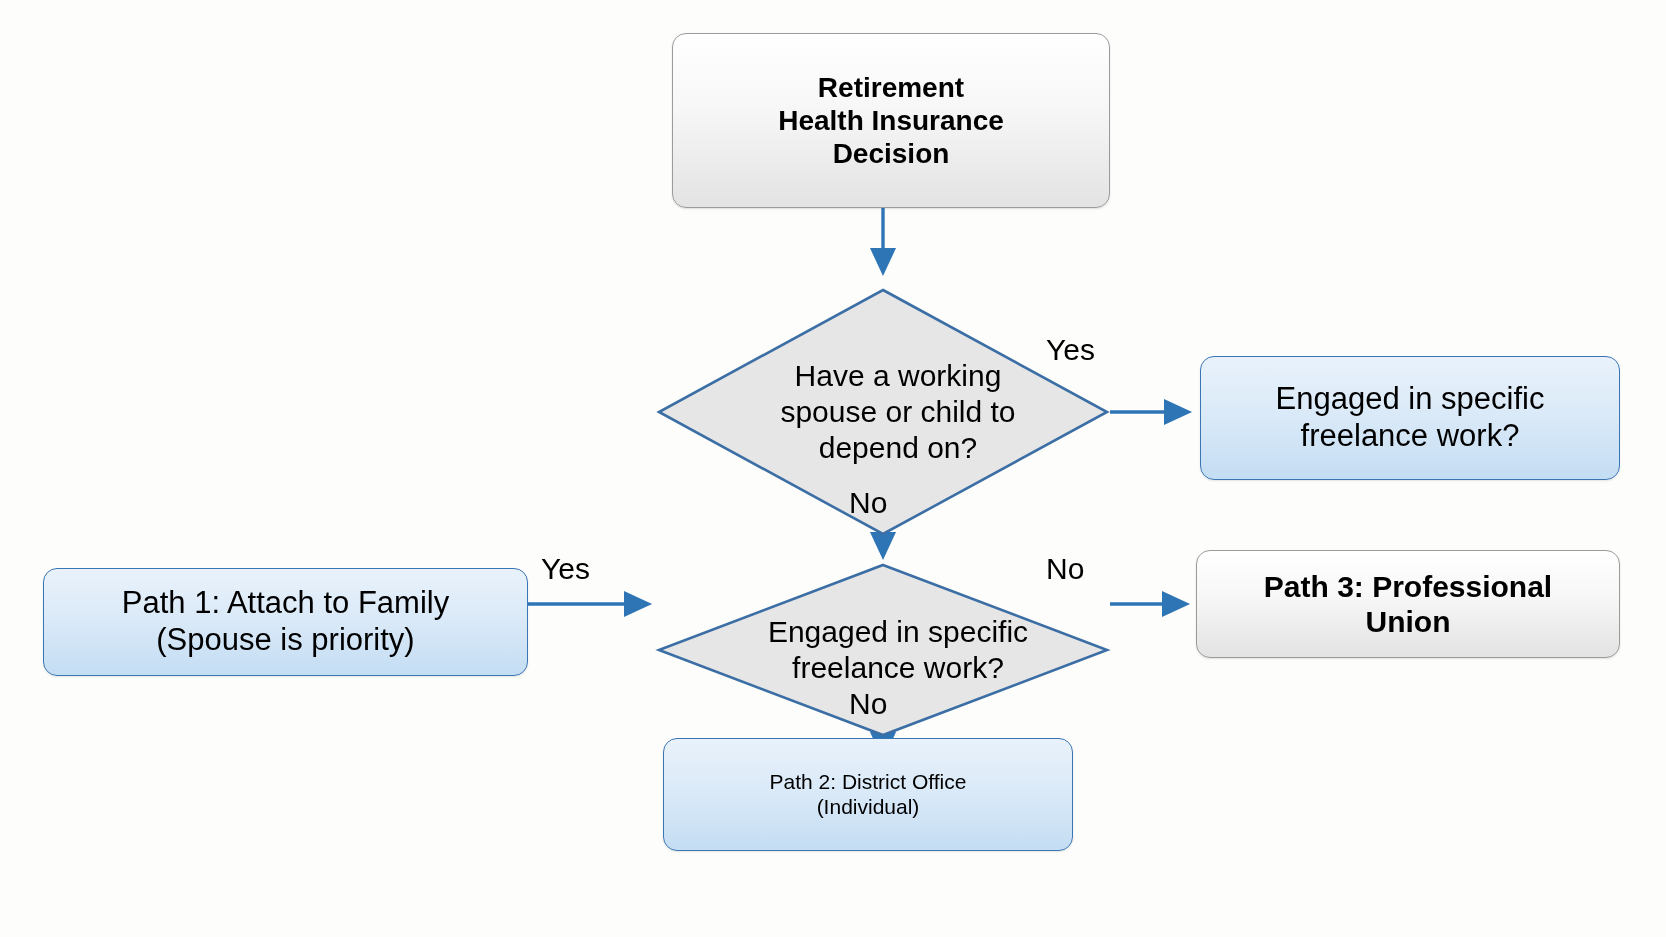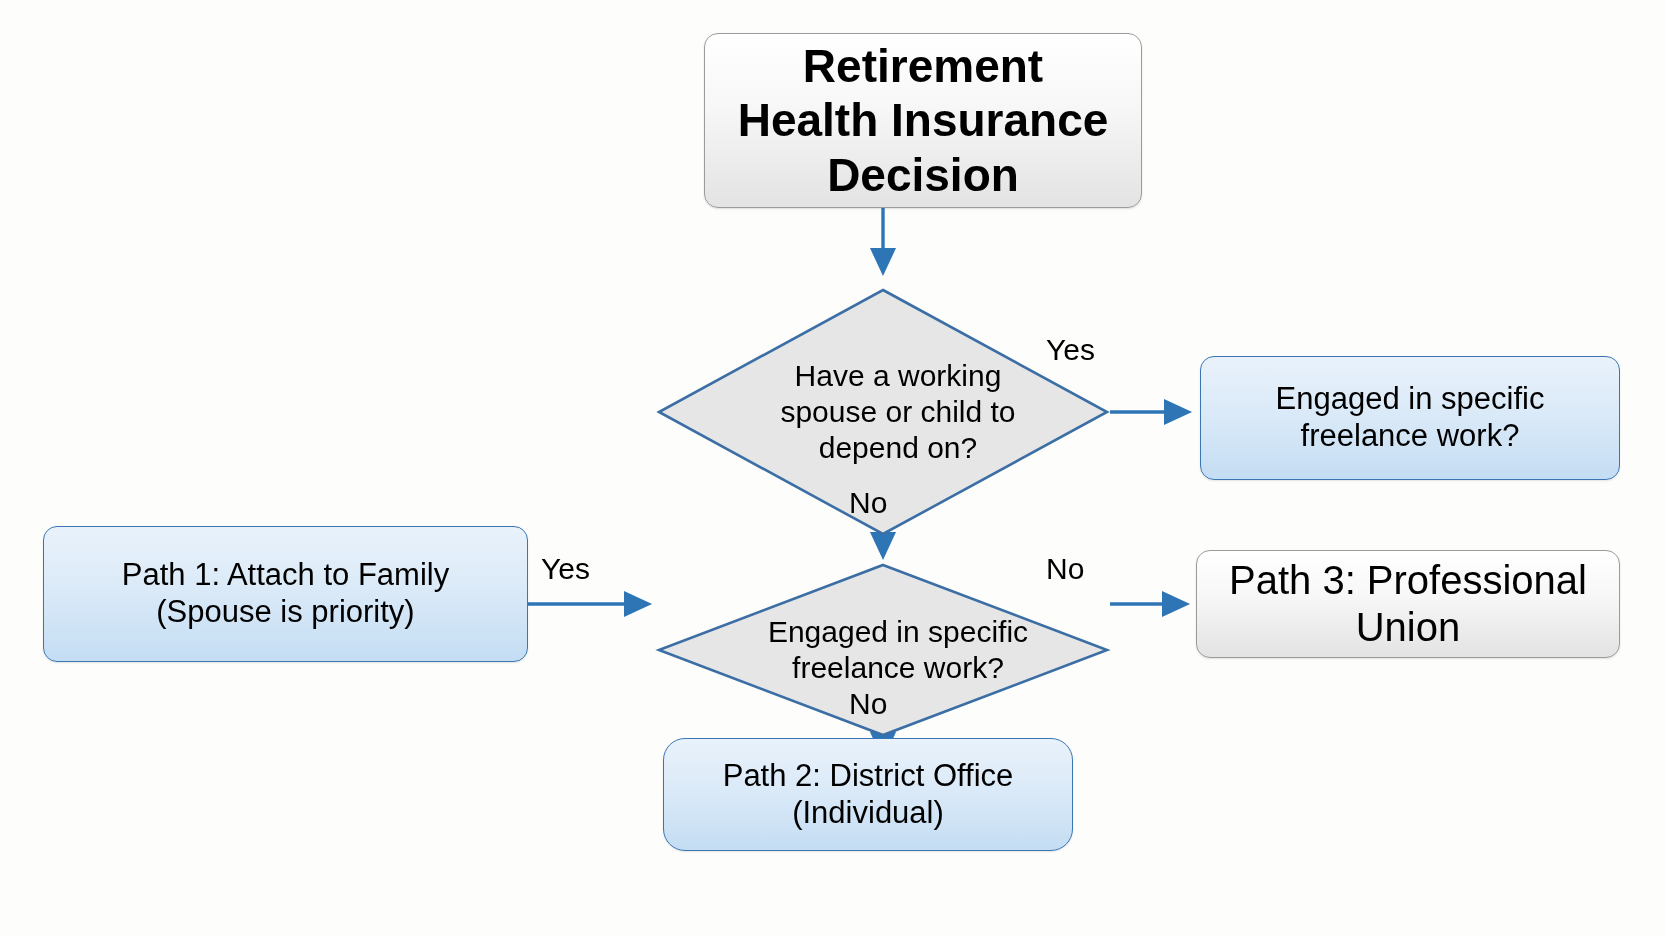--- a/index.html
+++ b/index.html
@@ -90,42 +90,42 @@
   .edge-label {
     position: absolute;
     font-weight: normal;
     color: #000000;
     white-space: nowrap;
   }
 
   
   #node-title {
     left: 672px; top: 33px; width: 438px; height: 175px;
-    font-size: 46px; font-weight: bold; margin-left: 32px;
+    font-size: 28px; font-weight: bold;
   }
 
   #node-freelance-q-right {
     left: 1200px; top: 356px; width: 420px; height: 124px;
     font-size: 31px;
   }
 
   #node-path1 {
-    left: 43px; top: 526px; width: 485px; height: 136px;
+    left: 43px; top: 568px; width: 485px; height: 108px;
     font-size: 31px;
   }
 
   #node-path3 {
     left: 1196px; top: 550px; width: 424px; height: 108px;
-    font-size: 40px;
+    font-size: 30px;
+    font-weight: bold;
   }
 
   #node-path2 {
     left: 663px; top: 738px; width: 410px; height: 113px;
-    font-size: 31px;
-    border-radius: 22px;
+    font-size: 21px;
   }
 
   #node-dep-q {
     left: 656px; top: 287px; width: 454px; height: 250px;
     font-size: 30px;
   }
 
   #node-freelance-q {
     left: 656px; top: 562px; width: 454px; height: 176px;
     font-size: 30px;

